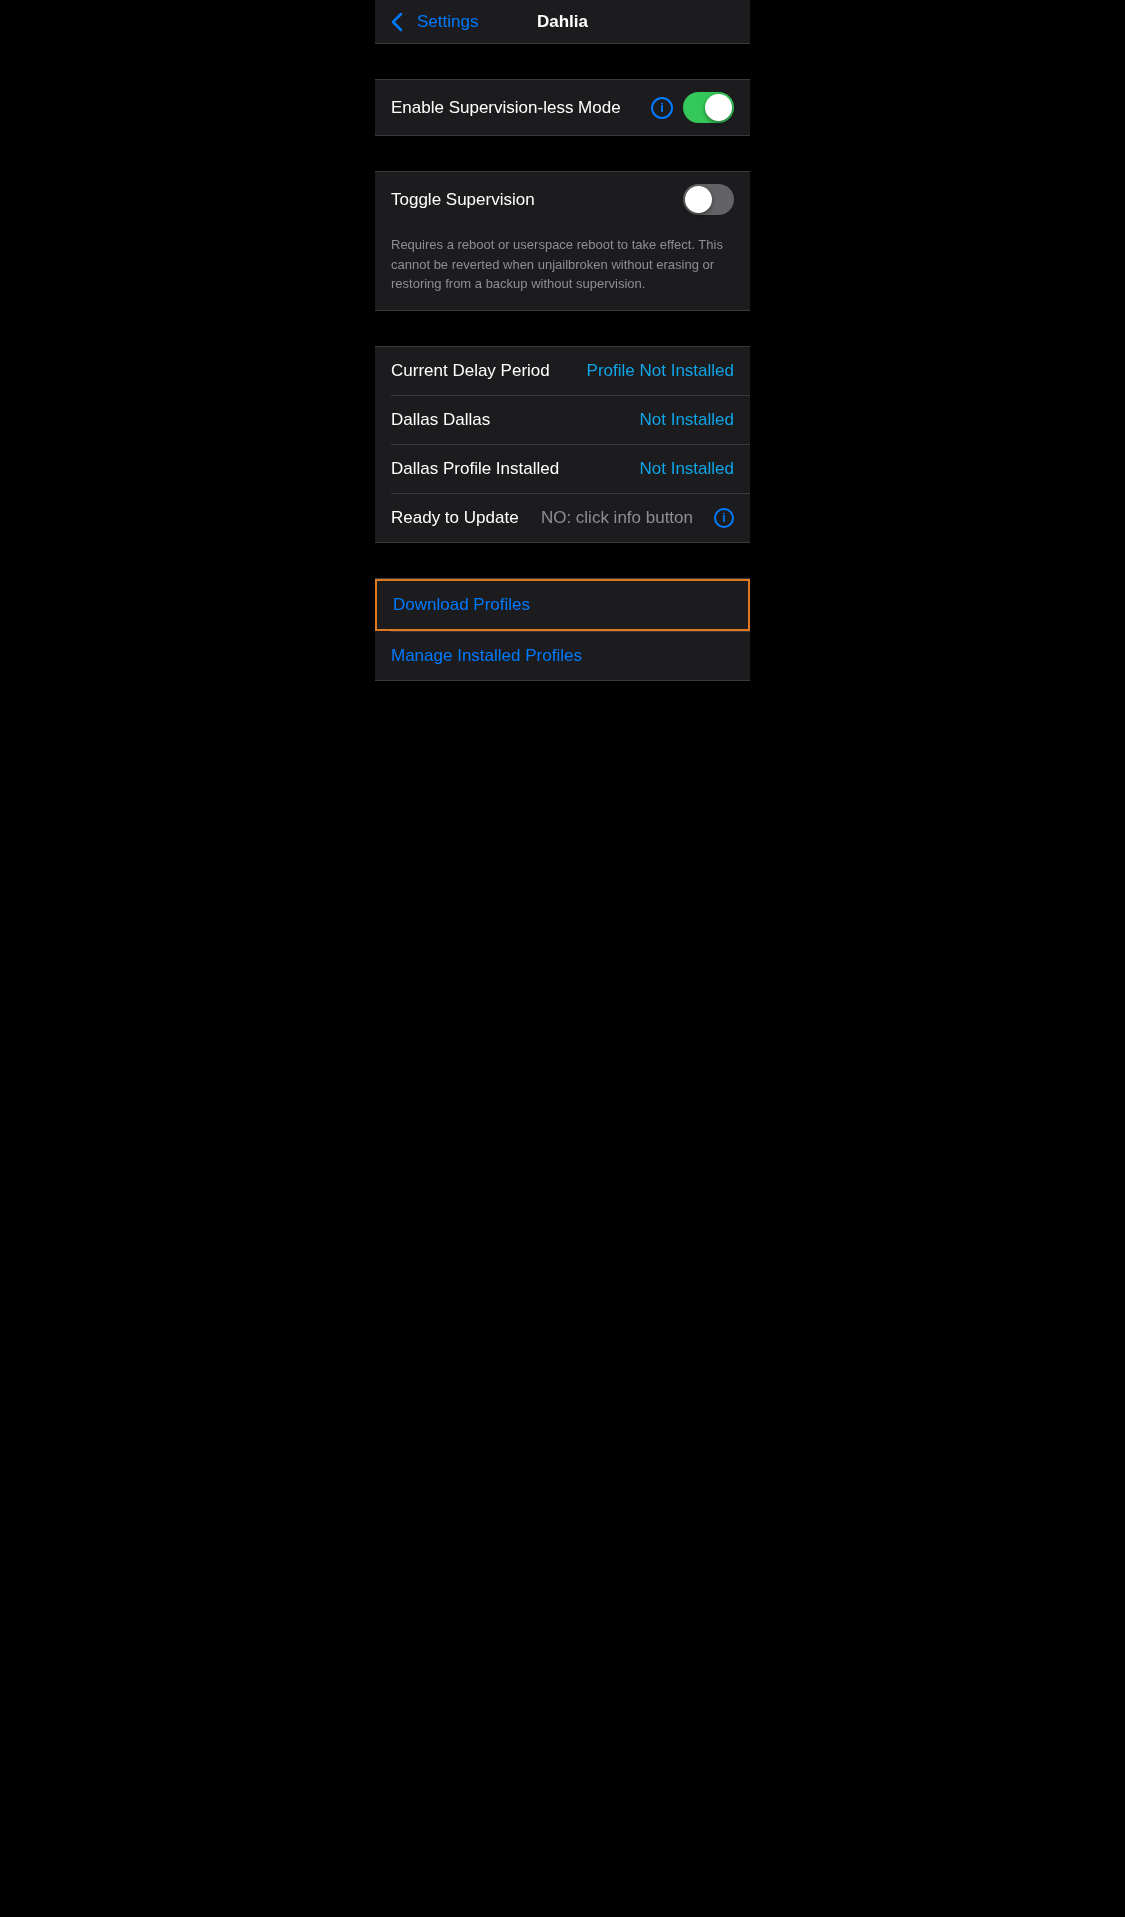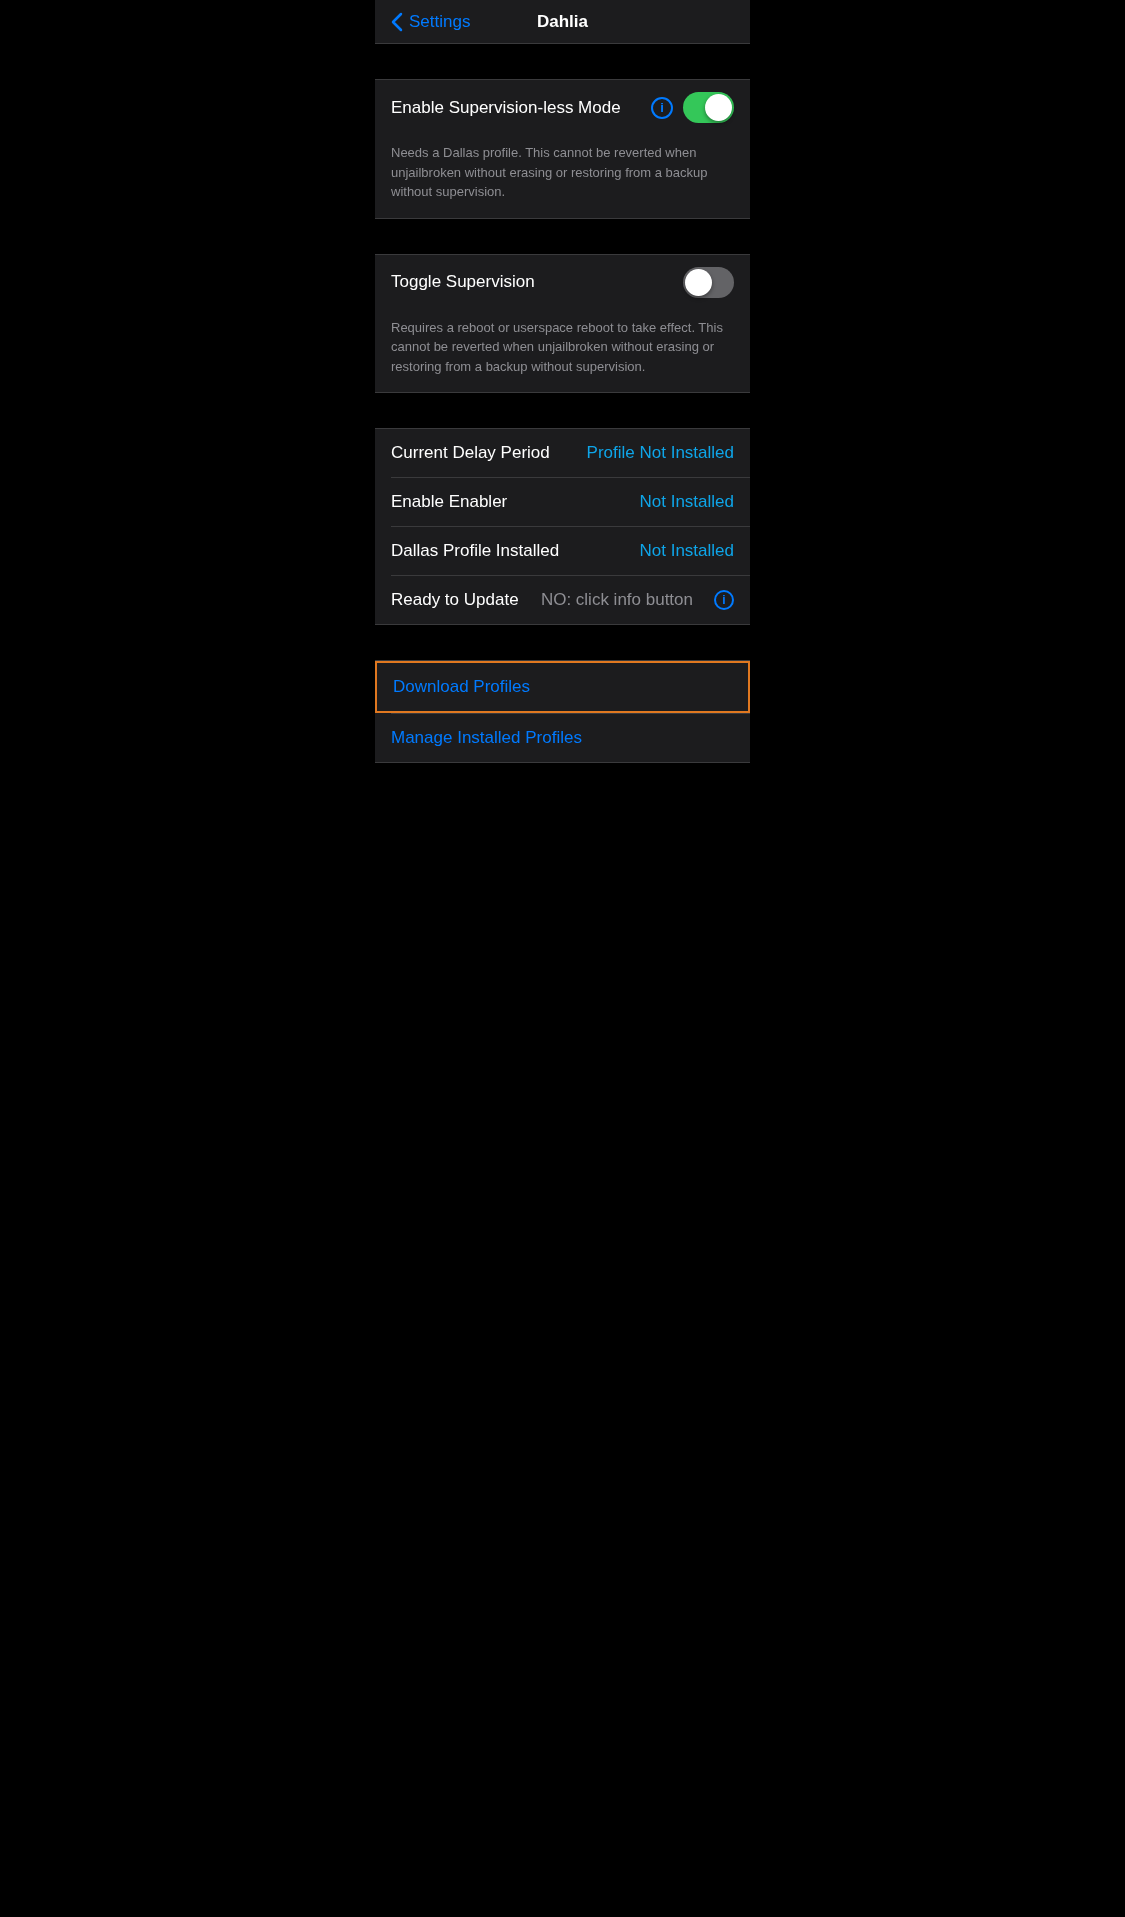--- a/index.html
+++ b/index.html
@@ -28,21 +28,21 @@
     }
 
     .nav-back {
       position: absolute;
       left: 16px;
       display: flex;
       align-items: center;
       color: #007aff;
       font-size: 17px;
       cursor: pointer;
-      gap: 6px;
+      gap: 14px;
     }
 
     .nav-back svg {
       width: 12px;
       height: 20px;
     }
 
     .nav-title {
       font-size: 17px;
       font-weight: 700;
@@ -234,21 +234,20 @@
     </div>
     <div style="display:flex;align-items:center;gap:10px;">
       <div class="info-icon">
         <span>i</span>
       </div>
       <div class="toggle on">
         <div class="toggle-knob"></div>
       </div>
     </div>
   </div>
-  <div class="description-text">Needs a Dallas profile. This cannot be reverted when unjailbroken without erasing or restoring from a backup without supervision.</div>
 </div>
 
 <div class="section-gap"></div>
 
 <div class="section-group">
   <div class="row-toggle">
     <span class="row-label">Toggle Supervision</span>
     <div class="toggle off">
       <div class="toggle-knob"></div>
     </div>
@@ -260,21 +259,21 @@
 
 <div class="section-group">
 
   <div class="info-row">
     <span class="info-row-label">Current Delay Period</span>
     <span class="info-row-value">Profile Not Installed</span>
   </div>
   <div class="divider"></div>
 
   <div class="info-row">
-    <span class="info-row-label">Enable Enabler</span>
+    <span class="info-row-label">Dallas Dallas</span>
     <span class="info-row-value">Not Installed</span>
   </div>
   <div class="divider"></div>
 
   <div class="info-row">
     <span class="info-row-label">Dallas Profile Installed</span>
     <span class="info-row-value">Not Installed</span>
   </div>
   <div class="divider"></div>
 

